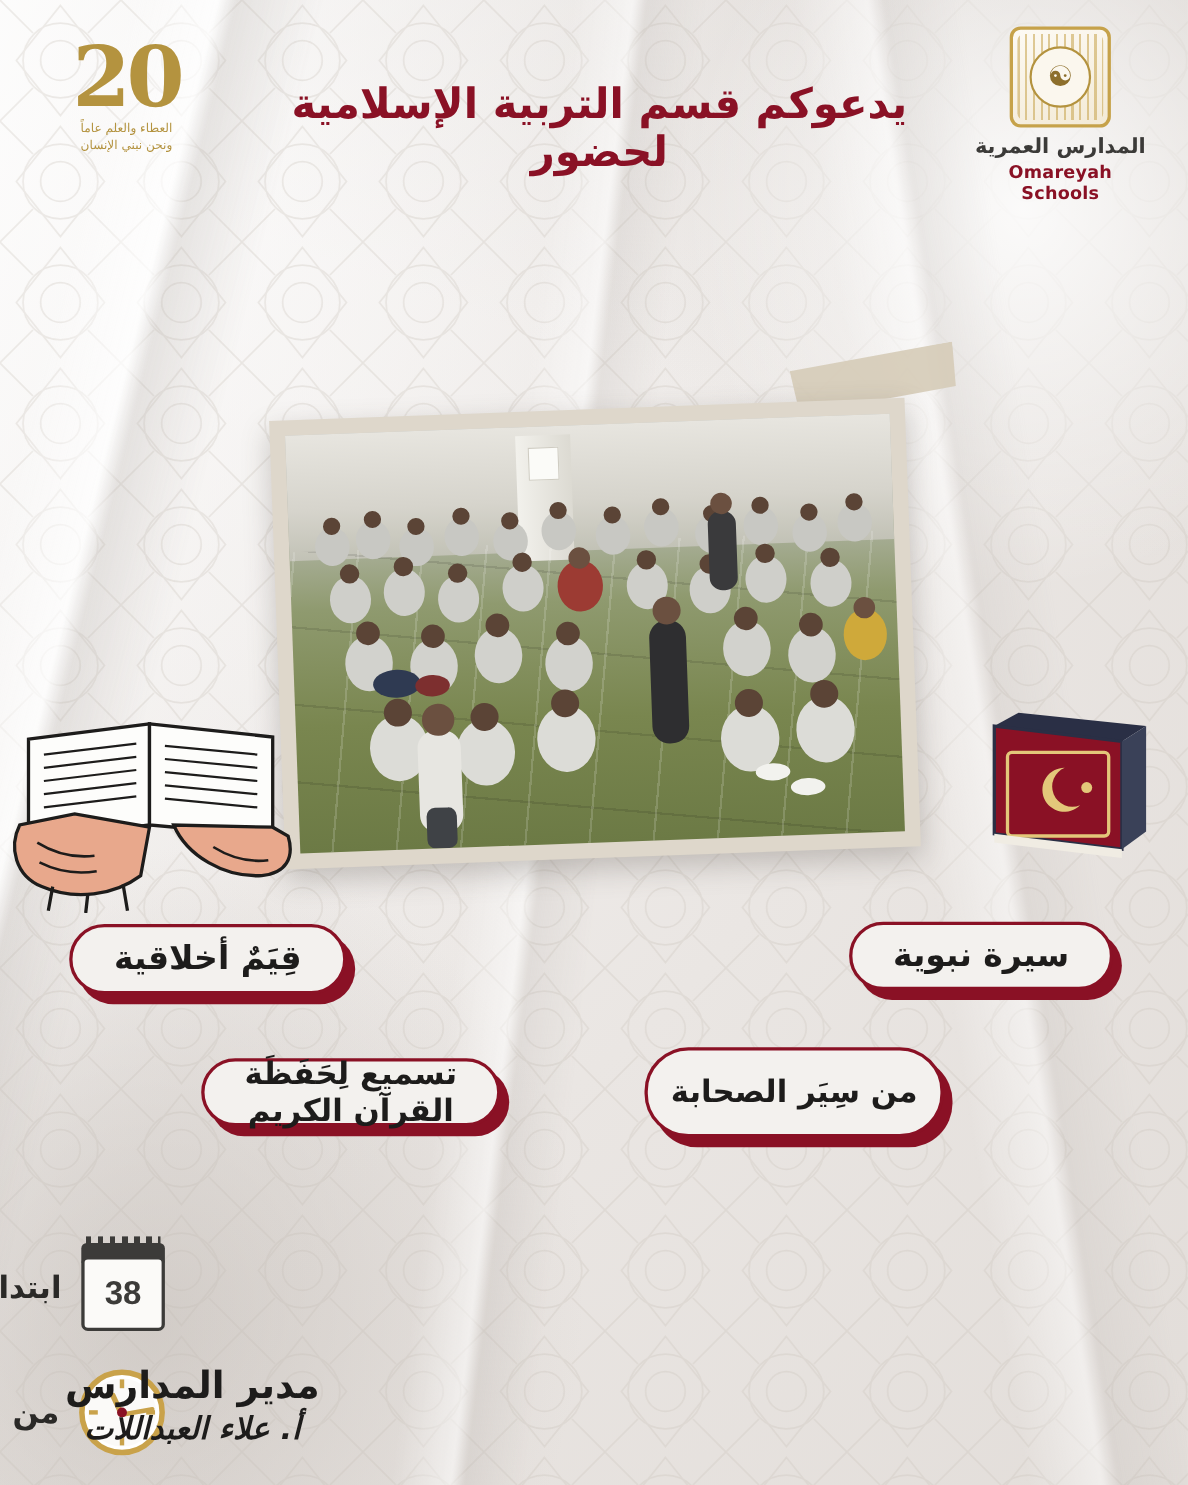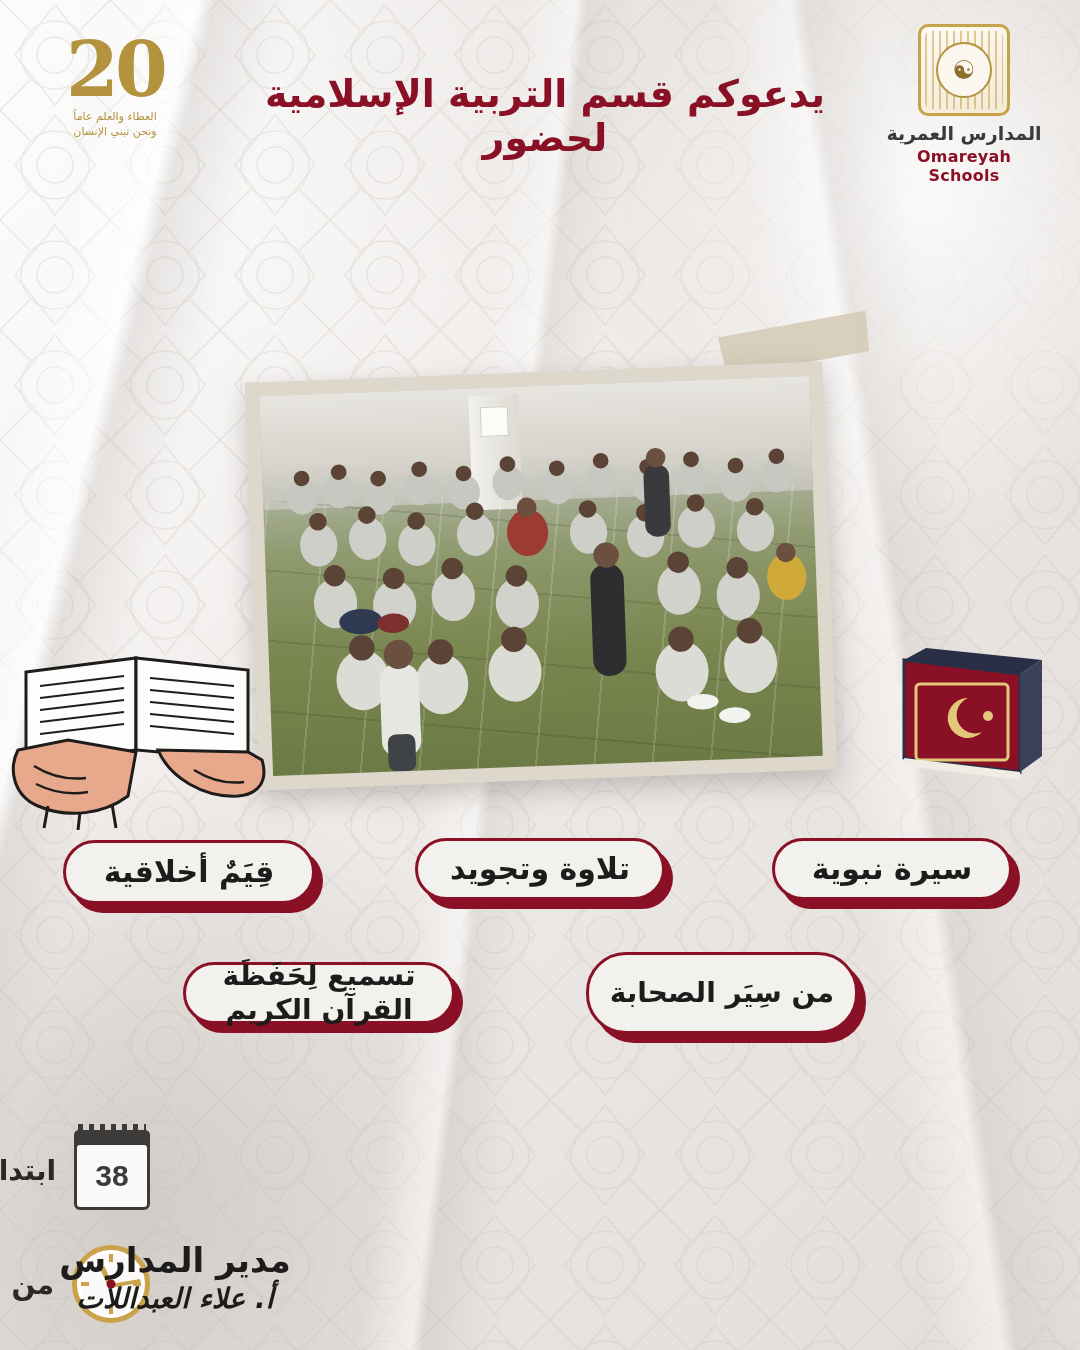--- a/index.html
+++ b/index.html
@@ -410,21 +410,20 @@
       <path d="M12 40 L12 138 L128 152 L128 54 Z" fill="#8a1125" stroke="#2a2f45" stroke-width="3"></path>
       <path d="M128 54 L150 40 L150 136 L128 152 Z" fill="#3a4158"></path>
       <rect x="24" y="64" width="92" height="76" rx="4" fill="none" stroke="#e3c77a" stroke-width="3"></rect>
       <path d="M76 78 a20 20 0 1 0 14 34 a16 16 0 1 1 -14 -34 Z" fill="#e3c77a"></path>
       <circle cx="96" cy="96" r="5" fill="#e3c77a"></circle>
       <path d="M12 138 L128 152 L128 160 L12 146 Z" fill="#f0ece3"></path>
     </g>
   </svg>
 
   <div class="pill p1">قِيَمٌ أخلاقية</div>
-  <div class="pill p2">تلاوة وتجويد</div>
   <div class="pill p3">سيرة نبوية</div>
   <div class="pill p4">تسميع لِحَفَظَة القرآن الكريم</div>
   <div class="pill p5">من سِيَر الصحابة</div>
 
   <div class="info-row row-date">
     <div class="calendar">
       <div class="rings"></div>
       <div class="top"></div>
       <div class="body">38</div>
     </div>

